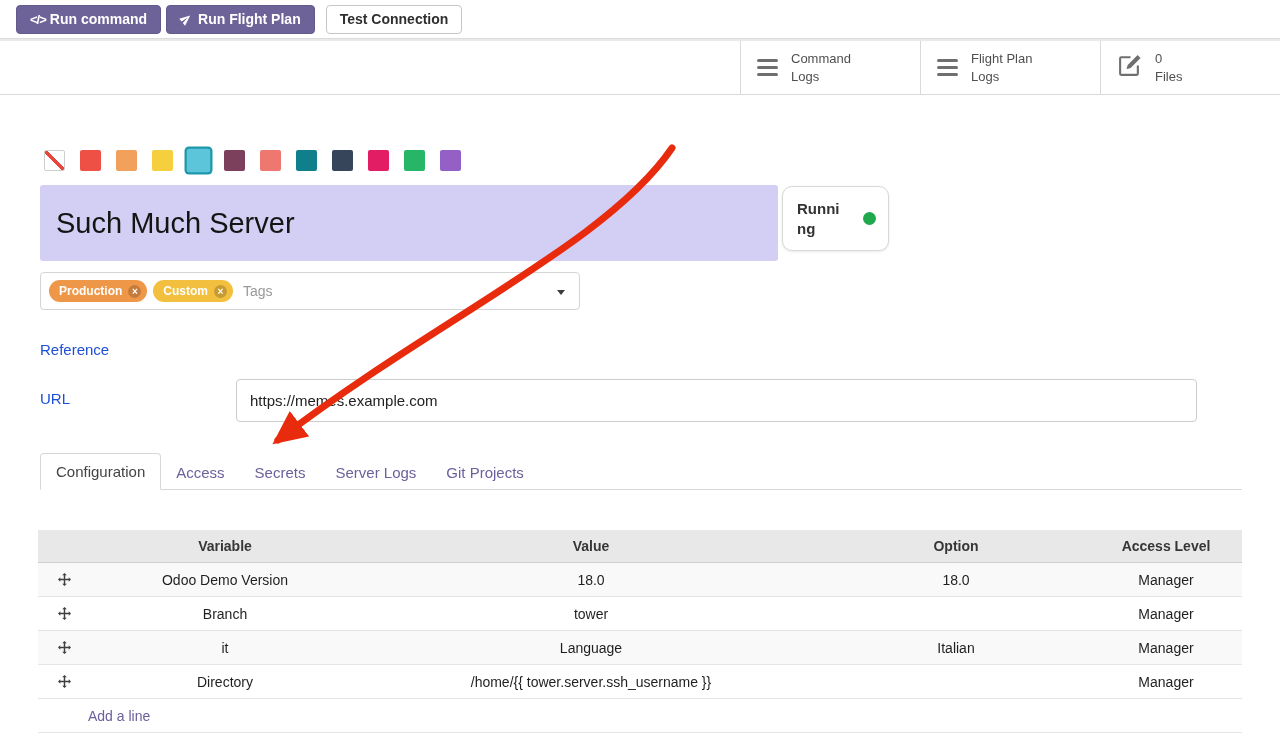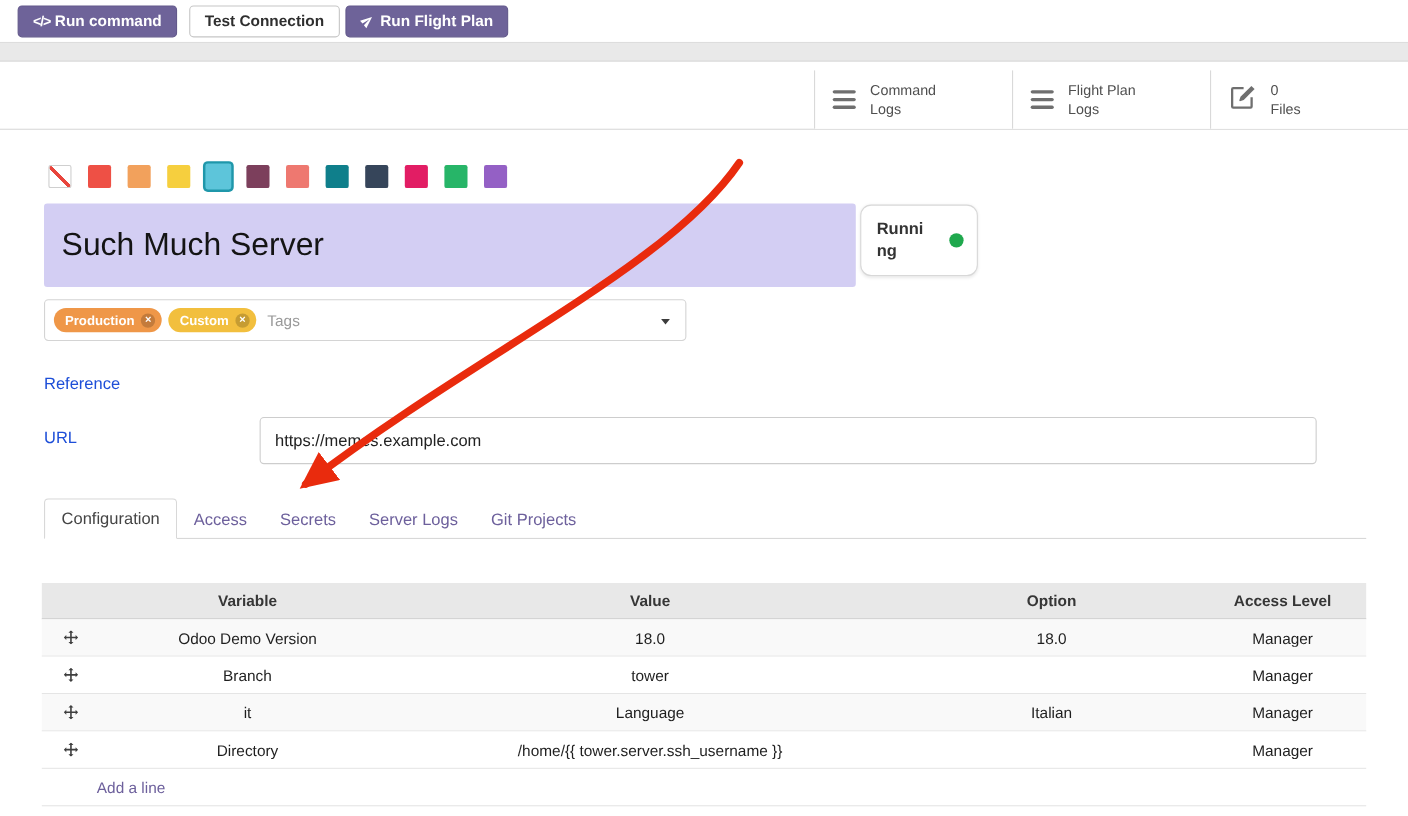--- a/index.html
+++ b/index.html
@@ -14,42 +14,42 @@
   .btn-primary { background:#6e6399; border:1px solid #63598b; color:#fff; font-weight:bold; }
   .btn-secondary { background:#fff; border:1px solid #c6c6c6; color:#2f2f2f; font-weight:bold; margin-left:6px; }
   .code-icon { font-weight:bold; font-size:13px; letter-spacing:-1px; margin-right:-2px; }
   .plane-icon { display:inline-flex; transform:rotate(-40deg); }
   .plane-icon svg { display:block; }
 
   
   .band { position:absolute; left:0; top:38px; width:1280px; height:18px; background:#e9e9e9; border-top:1px solid #dcdcdc; border-bottom:1px solid #d9d9d9; }
 
   
-  .form-header { position:absolute; left:0; top:64px; width:1280px; height:54px; background:#fff; border-bottom:1px solid #d9d9d9; z-index:5; }
+  .form-header { position:absolute; left:0; top:41px; width:1280px; height:54px; background:#fff; border-bottom:1px solid #d9d9d9; z-index:5; }
   .stat-buttons { position:absolute; right:0; top:0; height:53px; display:flex; }
   .stat-btn { display:flex; align-items:center; gap:13px; padding:0 16px; border-left:1px solid #d9d9d9; cursor:pointer; min-width:180px; background:#fff; }
   .stat-text { font-size:13px; color:#4f4f4f; line-height:1.35; }
   .icon-bars { display:flex; flex-direction:column; gap:4px; width:21px; }
   .icon-bars i { display:block; height:3px; background:#6f6f6f; border-radius:1.5px; }
 
   
   .color-row { position:absolute; left:44px; top:147px; display:flex; gap:15px; align-items:center; height:26px; z-index:5; }
   .swatch { width:21px; height:21px; border-radius:2px; cursor:pointer; flex:0 0 auto; }
   .swatch-none { background:#fff; border:1px solid #cfcfcf;
     background-image:linear-gradient(45deg, transparent 44%, #e8453c 44%, #e8453c 56%, transparent 56%); }
   .swatch.selected { box-shadow:0 0 0 2px #1f97aa; transform:scale(1.12); }
 
   
   .name-input { position:absolute; left:40px; top:185px; width:738px; height:76px; background:#d3cef3; border:none; border-radius:3px; font-size:29px; color:#141414; padding:1px 16px; z-index:5; }
   .status-card { position:absolute; left:782px; top:186px; width:107px; height:65px; background:#fff; border:1px solid #d8d8d8; border-radius:10px; box-shadow:0 1px 3px rgba(0,0,0,.09); display:flex; align-items:center; justify-content:space-between; padding:0 12px 0 14px; cursor:pointer; z-index:5; }
   .status-label { font-size:15px; font-weight:bold; color:#333; width:48px; word-break:break-all; line-height:1.3; }
   .status-dot { width:13px; height:13px; border-radius:50%; background:#1fa84d; flex:0 0 auto; }
 
   
-  .tags-box { position:absolute; left:40px; top:272px; width:584px; height:38px; background:#fff; border:1px solid #d4d4d4; border-radius:4px; display:flex; align-items:center; padding-left:8px; gap:6px; z-index:5; cursor:text; }
+  .tags-box { position:absolute; left:40px; top:272px; width:540px; height:38px; background:#fff; border:1px solid #d4d4d4; border-radius:4px; display:flex; align-items:center; padding-left:8px; gap:6px; z-index:5; cursor:text; }
   .tag-pill { display:inline-flex; align-items:center; gap:6px; height:22px; padding:0 6px 0 10px; border-radius:12px; color:#fff; font-size:12px; font-weight:bold; white-space:nowrap; }
   .tag-remove { width:13px; height:13px; border-radius:50%; background:rgba(0,0,0,.18); color:#fff; font-size:10px; line-height:13px; text-align:center; cursor:pointer; font-weight:bold; }
   .tags-placeholder { color:#9a9a9a; font-size:14px; margin-left:4px; }
   .tags-caret { position:absolute; right:14px; top:17px; width:0; height:0; border-left:4px solid transparent; border-right:4px solid transparent; border-top:5px solid #3c3c3c; cursor:pointer; }
 
   
   .field-label { position:absolute; left:40px; font-size:15px; font-weight:normal; color:#1d4ed8; z-index:5;text-align:right; }
   .field-input { position:absolute; left:236px; width:961px; height:43px; background:#fff; border:1px solid #cdcdcd; border-radius:4px; font-size:15px; color:#222; padding:0 13px; z-index:5; }
 
   
@@ -75,30 +75,30 @@
 </head>
 <body>
 
 <div class="page">
 
   <div class="control-panel">
     <button class="btn btn-primary">
       <span class="code-icon">&lt;/&gt;</span>
       <span>Run command</span>
     </button>
-    <button class="btn btn-secondary">
-      <span>Test Connection</span>
-    </button>
     <button class="btn btn-primary">
       <span class="plane-icon">
         <svg width="12" height="12" viewBox="0 0 24 24">
             <path d="M2 21 L23 12 2 3 2 10 17 12 2 14 Z" fill="#ffffff"></path>
           </svg>
       </span>
       <span>Run Flight Plan</span>
+    </button>
+    <button class="btn btn-secondary">
+      <span>Test Connection</span>
     </button>
   </div>
 
   <div class="band"></div>
 
   <div class="form-header">
     <div class="stat-buttons">
       <div class="stat-btn">
         <span class="icon-bars">
             <i></i>

